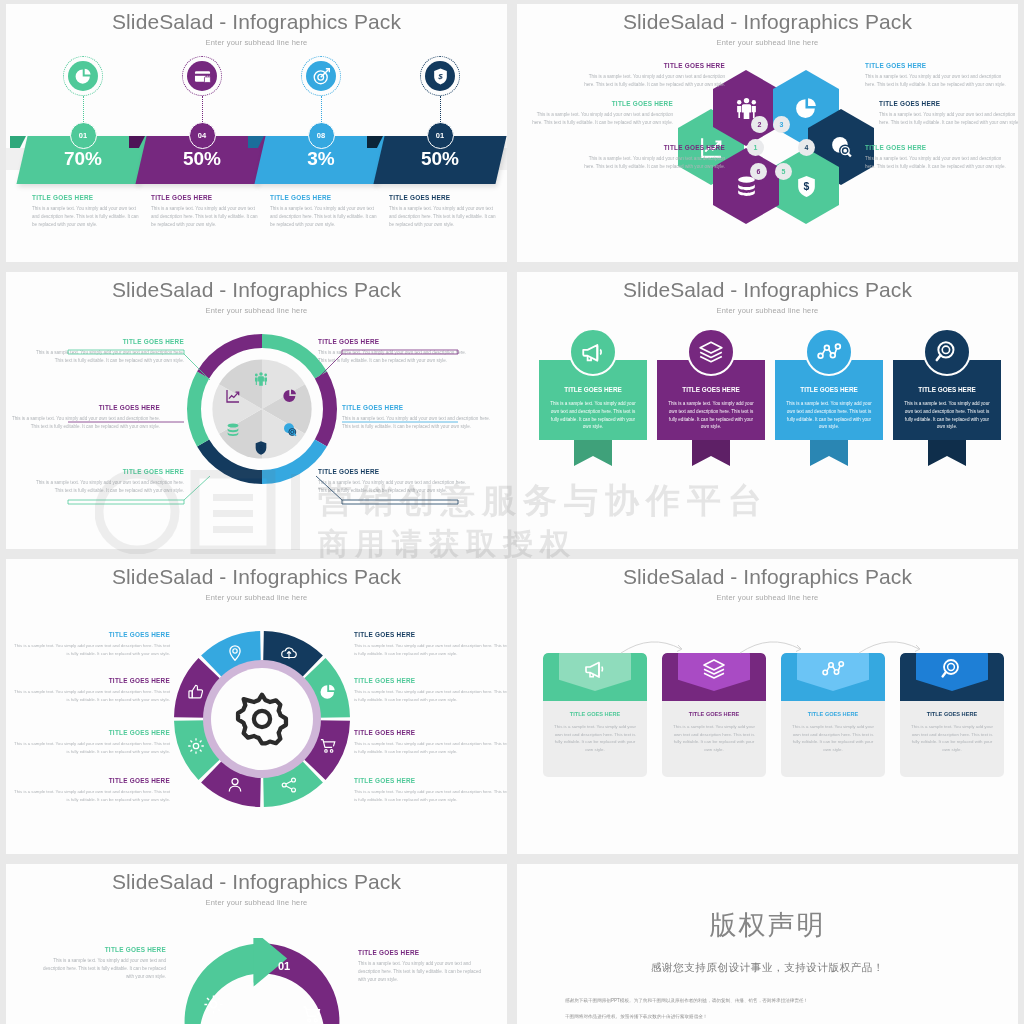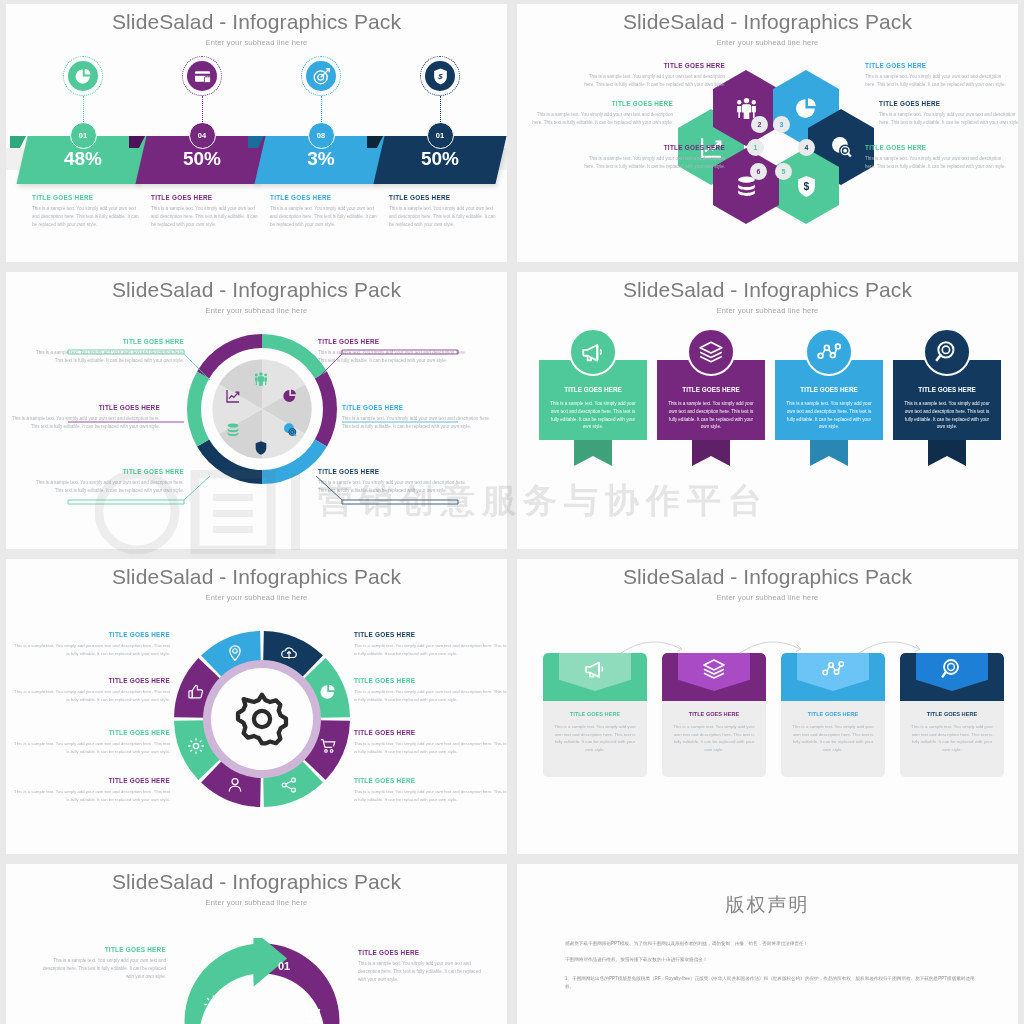--- a/index.html
+++ b/index.html
@@ -116,21 +116,21 @@
      clip-path:polygon(0 0,100% 0,100% 72%,50% 100%,0 72%); display:flex; align-items:flex-start; justify-content:center; padding-top:6px; }
   .s6t { position:absolute; top:58px; left:0; width:104px; text-align:center; font-size:5.6px; font-weight:bold; }
   .s6b { position:absolute; top:70px; left:9px; width:86px; text-align:center; font-size:4.4px; color:#b0b4b8; line-height:1.75; }
 
   
   .s7wrap { position:absolute; top:52px; left:0; right:0; bottom:0; }
   .s7ring { position:absolute; left:173px; top:22px; width:166px; height:166px; }
 
   
   .cp { padding:28px 0 0 0; }
-  .cp-h { text-align:center; font-size:19px; color:#858585; letter-spacing:2px; }
+  .cp-h { text-align:center; font-size:27px; color:#858585; letter-spacing:2px;margin-top:15px; }
   .cp-s { text-align:center; font-size:10.5px; color:#7a7a7a; margin-top:18px; letter-spacing:.6px; }
   .cp-p { font-size:4.6px; color:#8d8d8d; margin:0 0 0 48px; line-height:1.8; width:410px; }
   .cp-p.m1 { margin-top:22px; }
   .cp-p.m2 { margin-top:8px; }
   .cp-p.m3 { margin-top:10px; }
 
   
   .wm { position:absolute; inset:0; pointer-events:none; z-index:40; }
   .wm-text {
     position:absolute; color:rgba(110,110,110,.17);
@@ -155,21 +155,21 @@
       <div class="s1-icon" style="border-color:#4FC999">
         <i style="background:#4FC999">
                 <svg width="19" height="19" viewBox="0 0 24 24">
                   <path d="M11 3a9 9 0 1 0 9 9h-9z" fill="#fff"></path>
                   <path d="M13.5 2.2V9.5H21a8.6 8.6 0 0 0-7.5-7.3z" fill="#fff"></path>
                 </svg>
               </i>
             </div>
       <div class="s1-stem" style="border-color:#4FC999"></div>
       <div class="s1-num" style="background:#4FC999">01</div>
-      <div class="s1-pct">48%</div>
+      <div class="s1-pct">70%</div>
       <div class="s1-txt">
               <div class="ttl" style="color:#4FC999;text-align:left">TITLE GOES HERE</div>
           <div class="body-txt" style="text-align:left;">This is a sample text. You simply add your own text and description here. This text is fully editable. It can be replaced with your own style.</div>
             </div>
     </div>
           <div class="s1-col" style="left:137px">
       <div class="s1-tab" style="background:#4E1457;clip-path:polygon(0 0,100% 0,62% 100%,0 100%)"></div>
       <div class="s1-par" style="background:#76287F"></div>
       <div class="s1-icon" style="border-color:#76287F">
         <i style="background:#76287F">
@@ -694,30 +694,32 @@
             <div class="ttl" style="color:#76287F;text-align:left">TITLE GOES HERE</div>
           <div class="body-txt" style="text-align:left;">This is a sample text. You simply add your own text and description here. This text is fully editable. It can be replaced with your own style.</div>
           </div>
         </div>
       </div>
   </div>
 
   <div class="slide">
     <div class="cp">
       <div class="cp-h">版权声明</div>
+      <div class="cp-s">感谢您支持原创设计事业，支持设计版权产品！</div>
       <div class="cp-p m1">感谢您下载千图网原创PPT模板。为了您和千图网以及原创作者的利益，请勿复制、传播、销售，否则将承担法律责任！</div>
       <div class="cp-p m2">千图网将对作品进行维权。按照传播下载次数的十倍进行索取赔偿金！</div>
       <div class="cp-p m3">1、千图网网站出售的PPT模版是免版税类（RF：Royalty-free）正版受《中华人民共和国著作法》和《世界版权公约》的保护，作品的所有权、版权和著作权归千图网所有。您下载的是PPT模版素材使用权。</div>
     </div>
   </div>
 </div>
 
 <div class="wm">
   <svg class="wm-logo" viewBox="0 0 210 84">
     <circle cx="42" cy="42" r="38" fill="none" stroke="#6e6e6e" stroke-width="9"></circle>
     <rect x="100" y="4" width="76" height="76" fill="none" stroke="#6e6e6e" stroke-width="9"></rect>
     <rect x="118" y="24" width="40" height="7" fill="#6e6e6e"></rect>
     <rect x="118" y="40" width="40" height="7" fill="#6e6e6e"></rect>
     <rect x="118" y="56" width="40" height="7" fill="#6e6e6e"></rect>
     <rect x="196" y="4" width="9" height="76" fill="#6e6e6e"></rect>
   </svg>
   <div class="wm-text" id="wm1" style="left:318px; top:478px; font-size:34px;">营销创意服务与协作平台</div>
+  <div class="wm-text" id="wm2" style="left:318px; top:524px; font-size:30px;">商用请获取授权</div>
 </div>
 
 </body></html>

